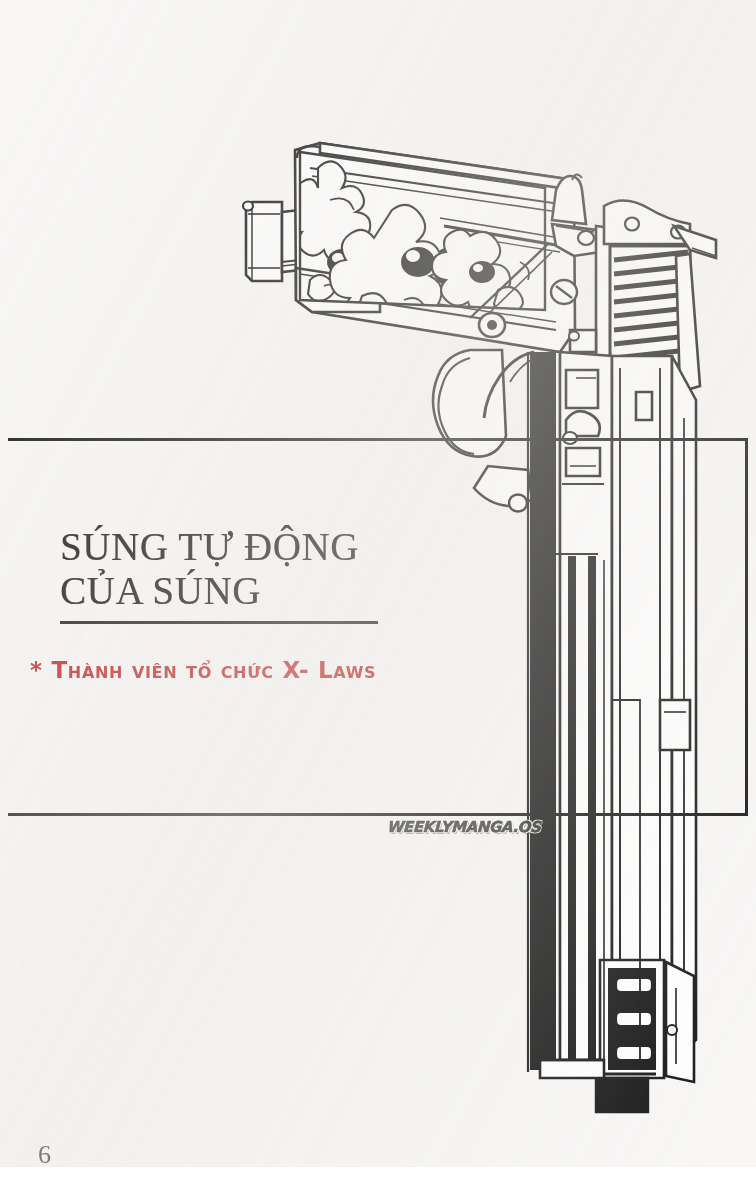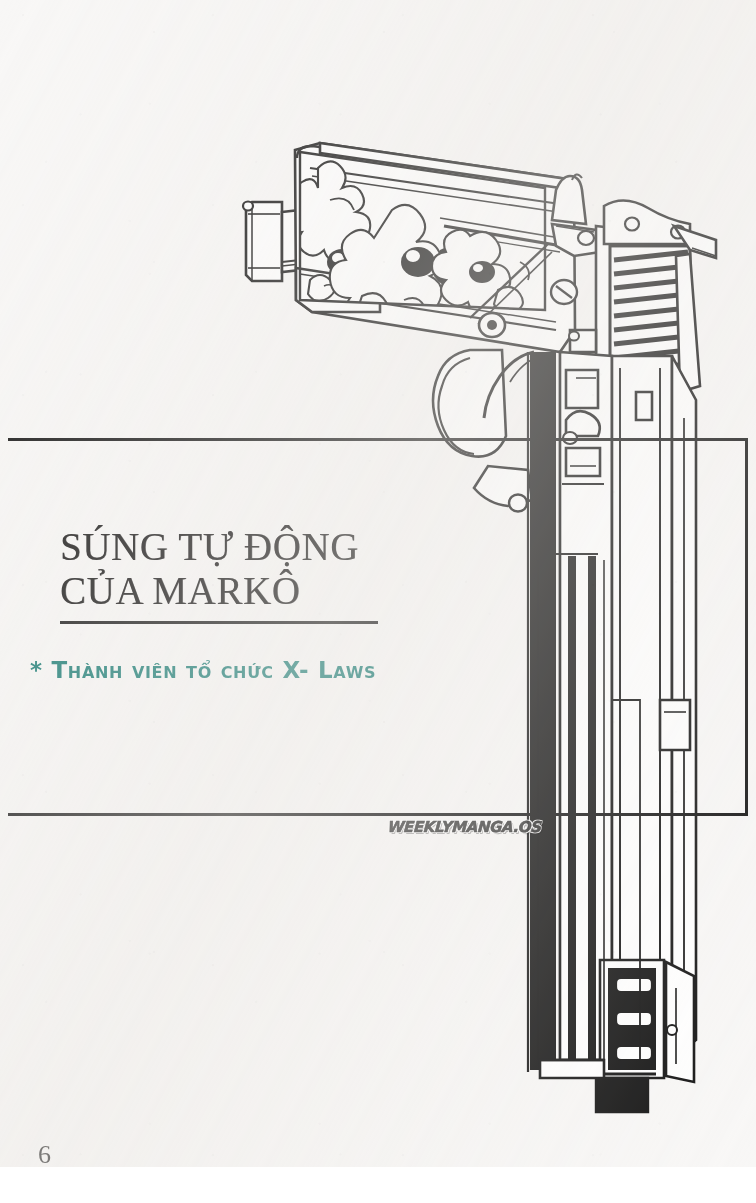--- a/index.html
+++ b/index.html
@@ -90,21 +90,21 @@
   #subtitle {
     position: absolute;
     left: 30px;
     top: 655px;
     font-family: "DejaVu Sans", "Liberation Sans", sans-serif;
     font-size: 23px;
     line-height: 30px;
     font-variant: small-caps;
     font-weight: 600;
     letter-spacing: 0.7px;
-    color: #0f766e;
+    color: #b91c1c;
     white-space: nowrap;
   }
 
   
   #watermark {
     position: absolute;
     left: 388px;
     top: 818px;
     font-family: "DejaVu Sans", "Liberation Sans", sans-serif;
     font-size: 15px;
@@ -321,21 +321,21 @@
 
         <path d="M636,392 L652,392 L652,420 L636,420 Z" fill="#fff"></path>
       </g>
     </svg>
   </div>
 
   <div id="title-panel"></div>
 
   <div id="title-text-block">
     <div class="title-line">SÚNG TỰ ĐỘNG</div>
-    <div class="title-line">CỦA MARKÔ</div>
+    <div class="title-line">CỦA SÚNG</div>
   </div>
 
   <div id="title-rule"></div>
 
   <div id="subtitle">* Thành viên tổ chức X- Laws</div>
 
   <div id="watermark">WEEKLYMANGA.OS</div>
 
   <div id="page-number">6</div>
 

